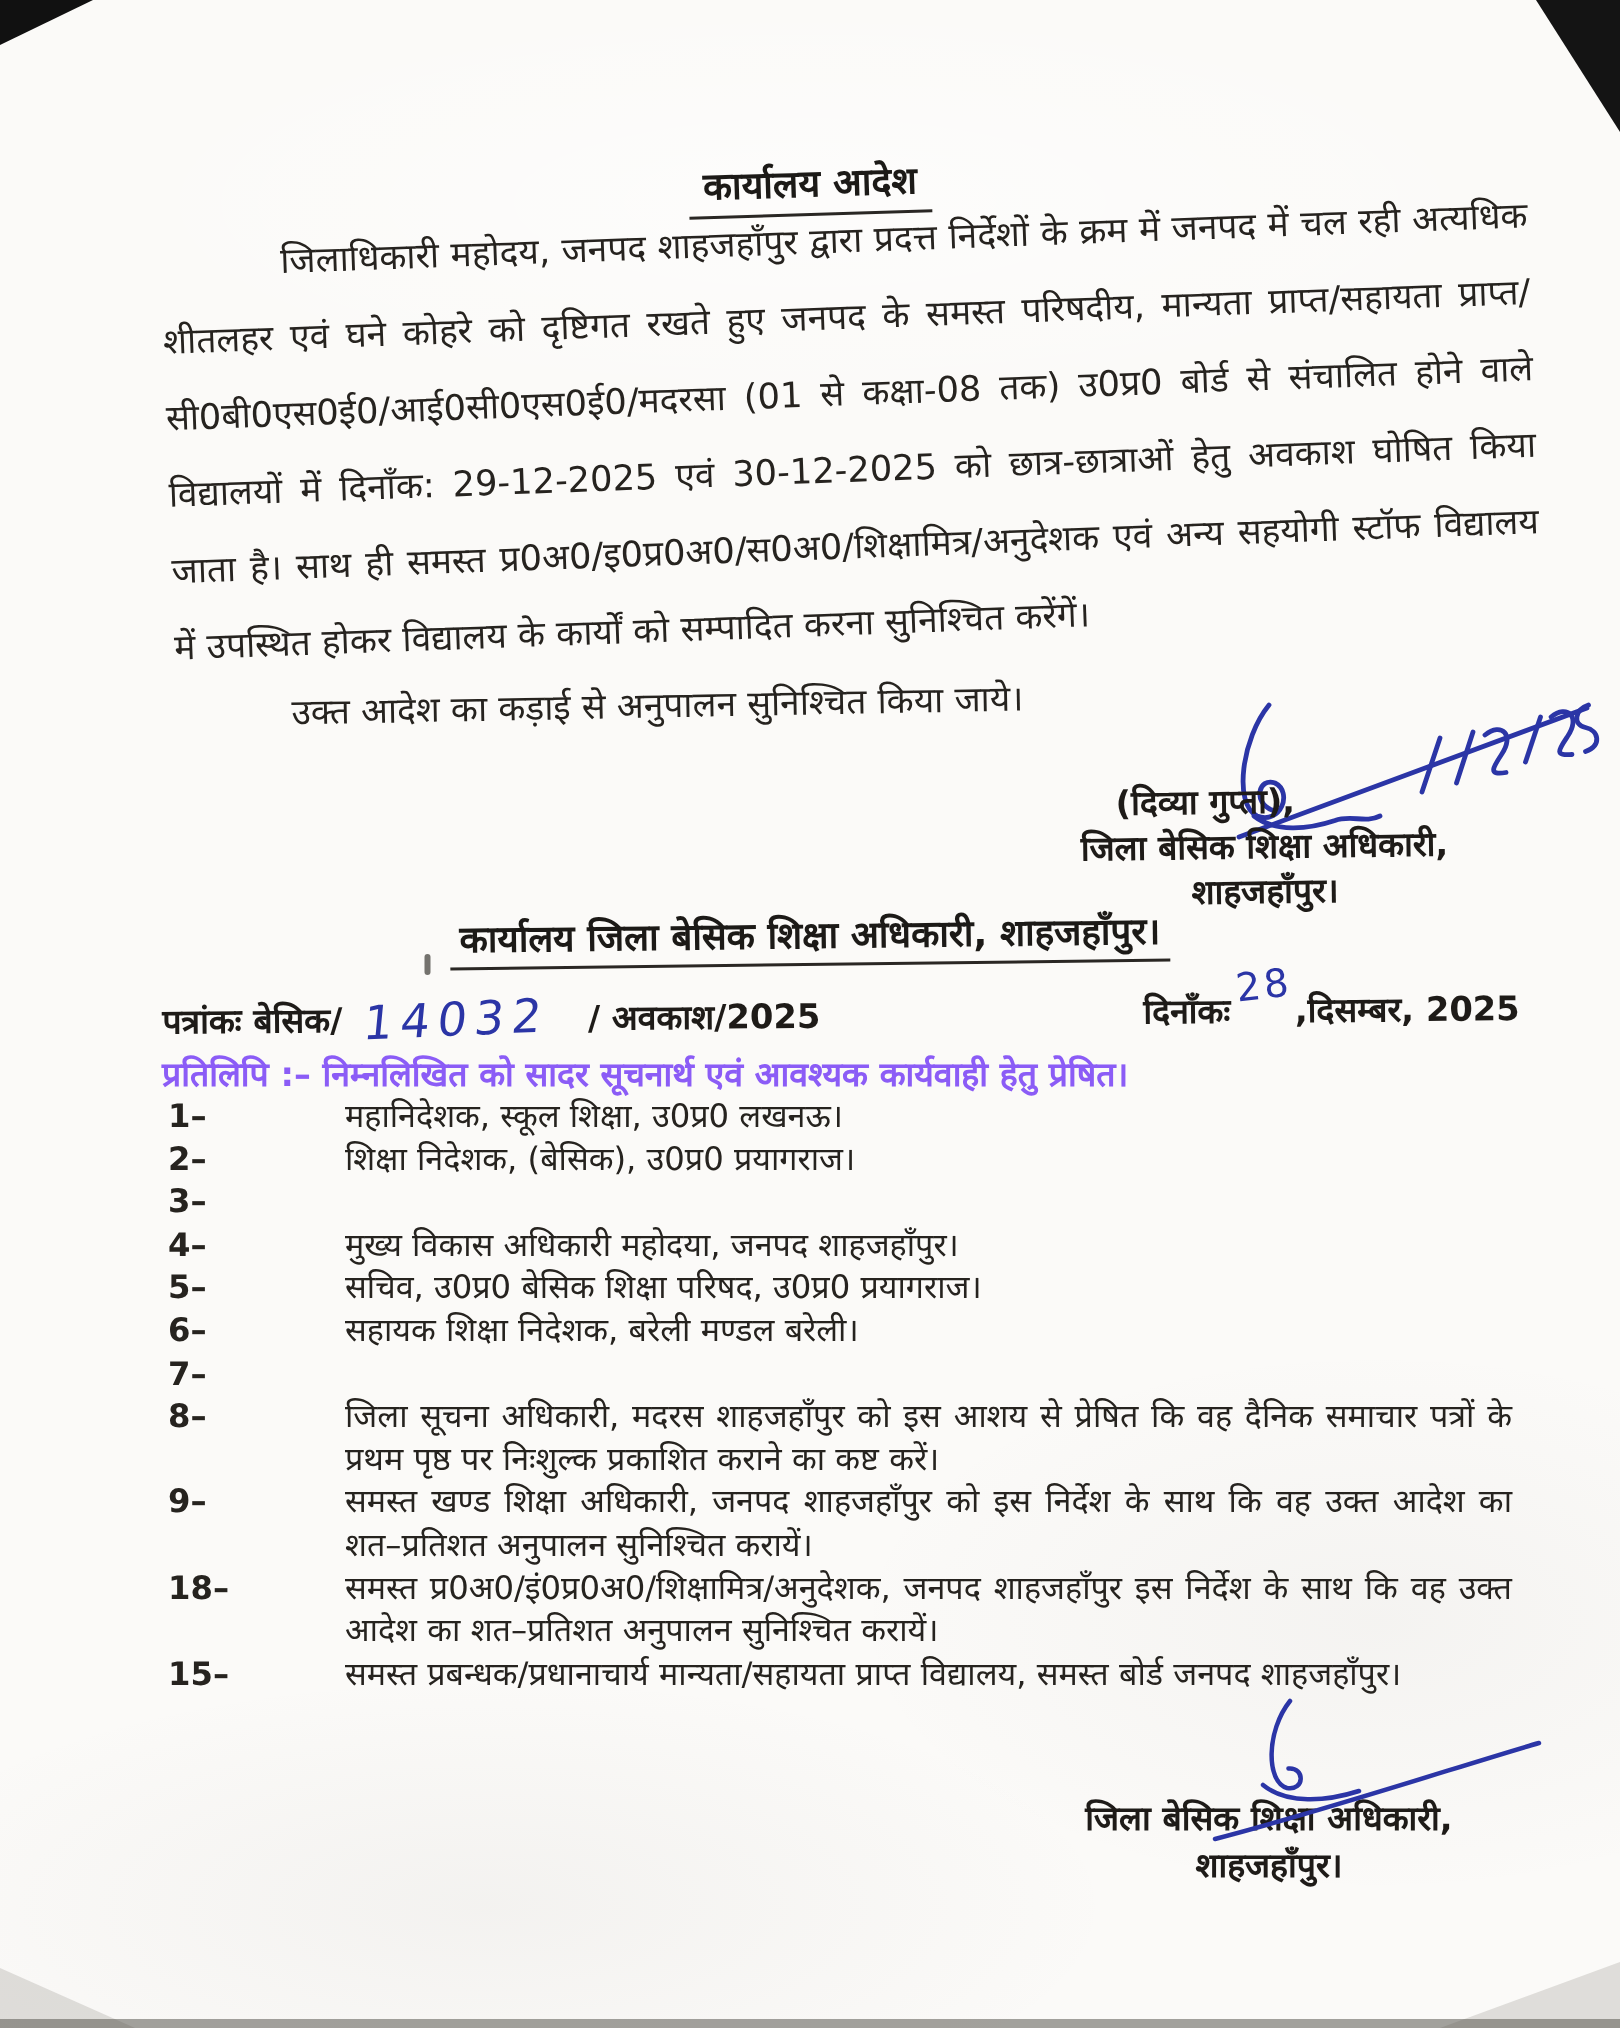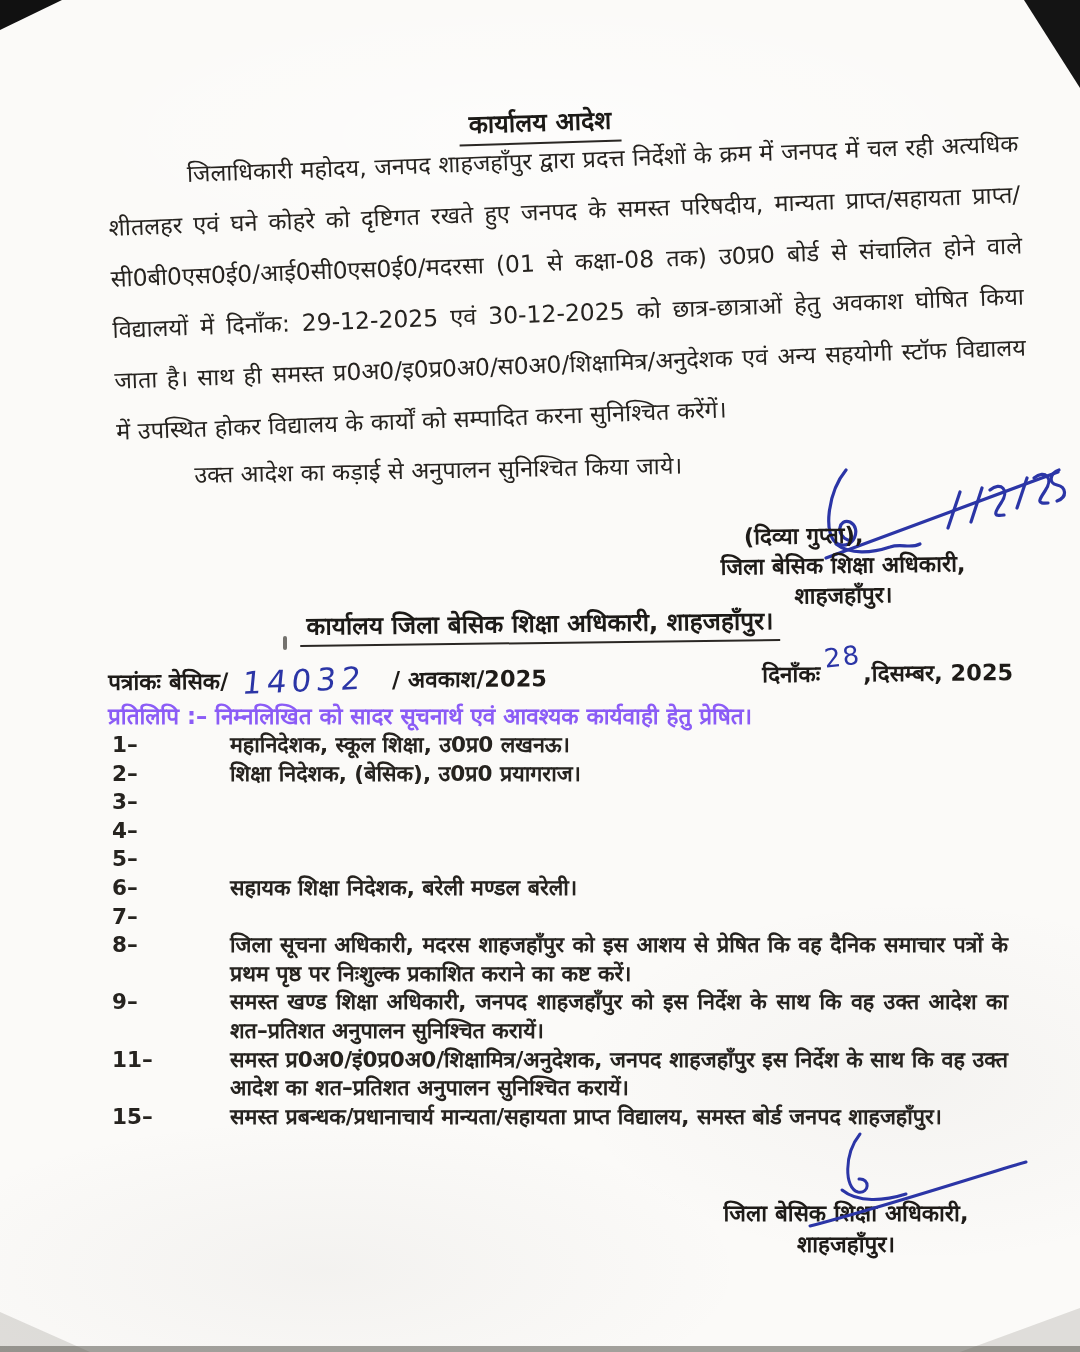--- a/index.html
+++ b/index.html
@@ -81,21 +81,21 @@
   .copyhead{
     position:absolute;left:108px;top:700px;width:905px;
     font-size:22.5px;font-weight:bold;color:#8b5cf6;
   }
   .copylist{
     position:absolute;left:112px;top:731px;width:905px;
     font-size:21.5px;line-height:28.6px;color:#26231f;
   }
   .citem{display:flex;}
   .citem .num{width:118px;font-weight:bold;flex:0 0 118px;}
-  .citem .txt{width:778px;text-align:justify;font-weight:bold;}
+  .citem .txt{width:778px;text-align:justify;}
   .sig2{position:absolute;left:798px;top:1128px;width:240px;height:120px;z-index:3;}
   .signblock2{
     position:absolute;right:84px;top:1198px;width:300px;text-align:center;
     font-size:22.5px;font-weight:bold;line-height:31px;color:#1e1b18;z-index:2;
   }
   .stray-dot{position:absolute;left:283px;top:636px;width:4px;height:14px;background:#3a3733;opacity:.7;border-radius:2px;}
 </style>
 </head>
 <body>
 
@@ -160,41 +160,43 @@
   </div>
   <div class="citem">
     <span class="num">2–</span>
     <span class="txt">शिक्षा निदेशक, (बेसिक), उ0प्र0 प्रयागराज।</span>
   </div>
   <div class="citem">
     <span class="num">3–</span>
   </div>
   <div class="citem">
     <span class="num">4–</span>
+    <span class="txt">मुख्य विकास अधिकारी महोदया, जनपद शाहजहाँपुर।</span>
   </div>
   <div class="citem">
     <span class="num">5–</span>
+    <span class="txt">सचिव, उ0प्र0 बेसिक शिक्षा परिषद, उ0प्र0 प्रयागराज।</span>
   </div>
   <div class="citem">
     <span class="num">6–</span>
     <span class="txt">सहायक शिक्षा निदेशक, बरेली मण्डल बरेली।</span>
   </div>
   <div class="citem">
     <span class="num">7–</span>
   </div>
   <div class="citem">
     <span class="num">8–</span>
     <span class="txt">जिला सूचना अधिकारी, मदरस शाहजहाँपुर को इस आशय से प्रेषित कि वह दैनिक समाचार पत्रों के प्रथम पृष्ठ पर निःशुल्क प्रकाशित कराने का कष्ट करें।</span>
   </div>
   <div class="citem">
     <span class="num">9–</span>
     <span class="txt">समस्त खण्ड शिक्षा अधिकारी, जनपद शाहजहाँपुर को इस निर्देश के साथ कि वह उक्त आदेश का शत–प्रतिशत अनुपालन सुनिश्चित करायें।</span>
   </div>
   <div class="citem">
-    <span class="num">11–</span>
+    <span class="num">18–</span>
     <span class="txt">समस्त प्र0अ0/इं0प्र0अ0/शिक्षामित्र/अनुदेशक, जनपद शाहजहाँपुर इस निर्देश के साथ कि वह उक्त आदेश का शत–प्रतिशत अनुपालन सुनिश्चित करायें।</span>
   </div>
   <div class="citem">
     <span class="num">15–</span>
     <span class="txt">समस्त प्रबन्धक/प्रधानाचार्य मान्यता/सहायता प्राप्त विद्यालय, समस्त बोर्ड जनपद शाहजहाँपुर।</span>
   </div>
 </div>
 
 <div class="sig2">
   <svg width="240" height="120" viewBox="0 0 240 120">

